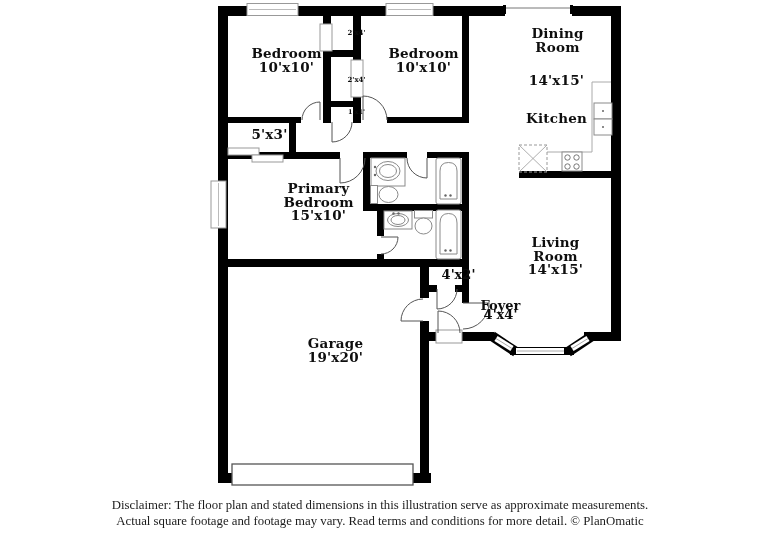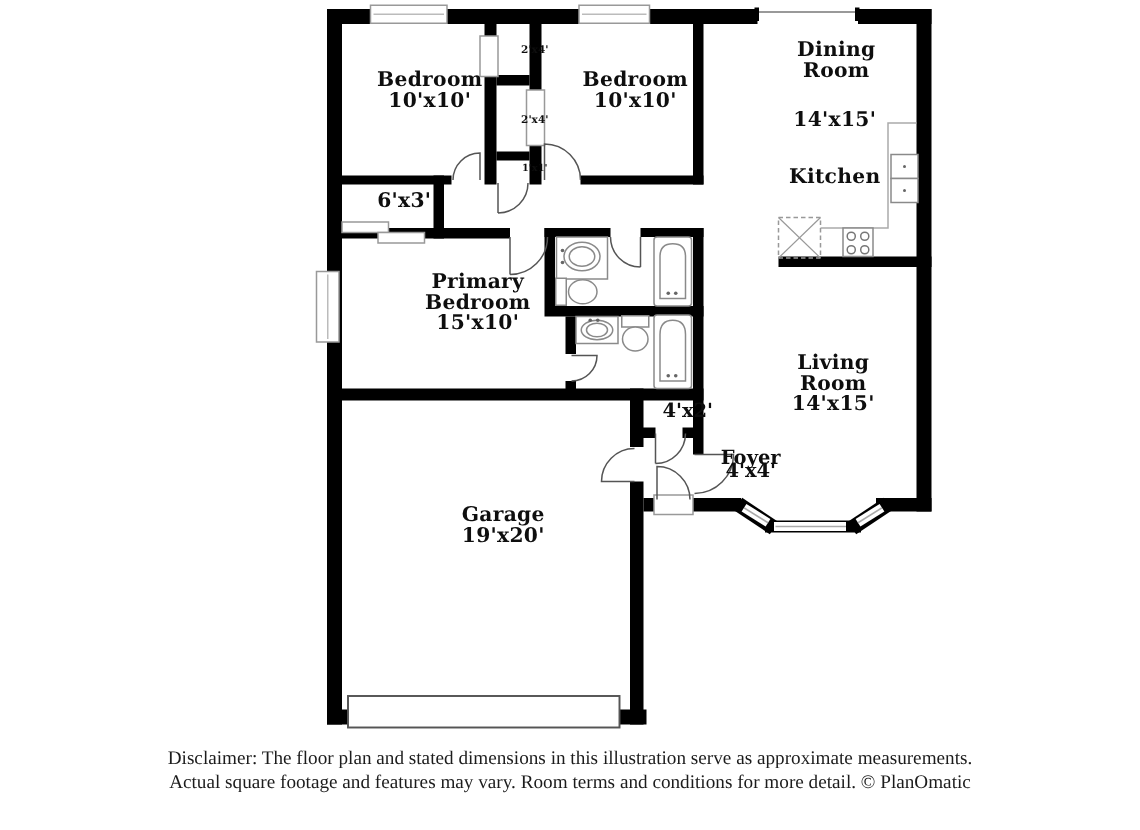--- a/index.html
+++ b/index.html
@@ -230,37 +230,37 @@
   <div class="room-label lbl-lg" style="left:304px;top:182px;">
     <div>Primary</div>
     <div>Bedroom</div>
     <div>15'x10'</div>
   </div>
   <div class="room-label lbl-lg" style="left:321px;top:337px;">
     <div>Garage</div>
     <div>19'x20'</div>
   </div>
   <div class="room-label lbl-lg" style="left:255px;top:128px;">
-    <div>6'x3'</div>
+    <div>5'x3'</div>
   </div>
   <div class="room-label lbl-sm" style="left:342px;top:29px;">
     <div>2'x4'</div>
   </div>
   <div class="room-label lbl-sm" style="left:342px;top:76px;">
     <div>2'x4'</div>
   </div>
   <div class="room-label lbl-2x1" style="left:342px;top:109px;">
     <div>1'x1'</div>
   </div>
   <div class="room-label lbl-foyer" style="left:444px;top:270px;">
     <div>4'x2'</div>
   </div>
   <div class="room-label lbl-foyer" style="left:446px;top:301px;margin-left:40px;">
     <div>Foyer</div>
     <div>4'x4'</div>
   </div>
 
   <div class="disclaimer">
     <div>Disclaimer: The floor plan and stated dimensions in this illustration serve as approximate measurements.</div>
-    <div>Actual square footage and features may vary. Room terms and conditions for more detail. © PlanOmatic</div>
+    <div>Actual square footage and footage may vary. Read terms and conditions for more detail. © PlanOmatic</div>
   </div>
 
 </div>
 
 </body></html>

